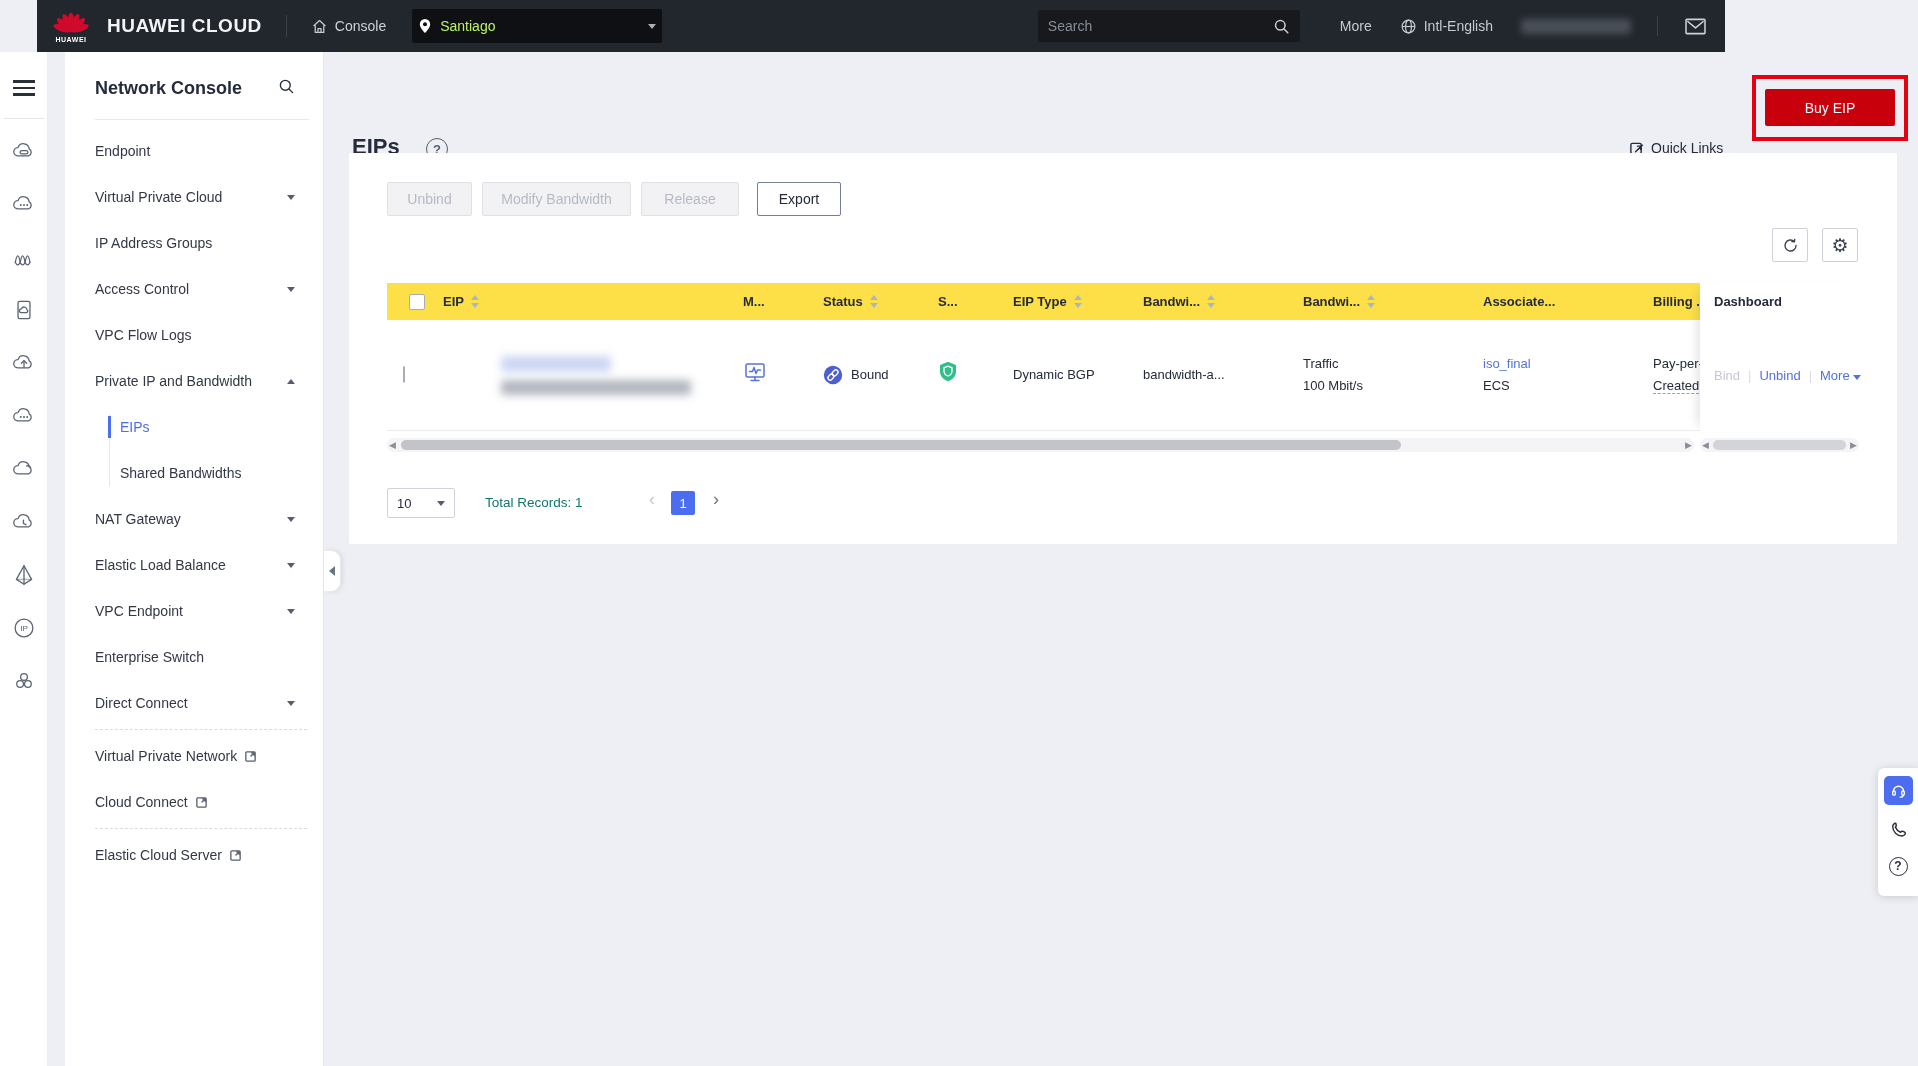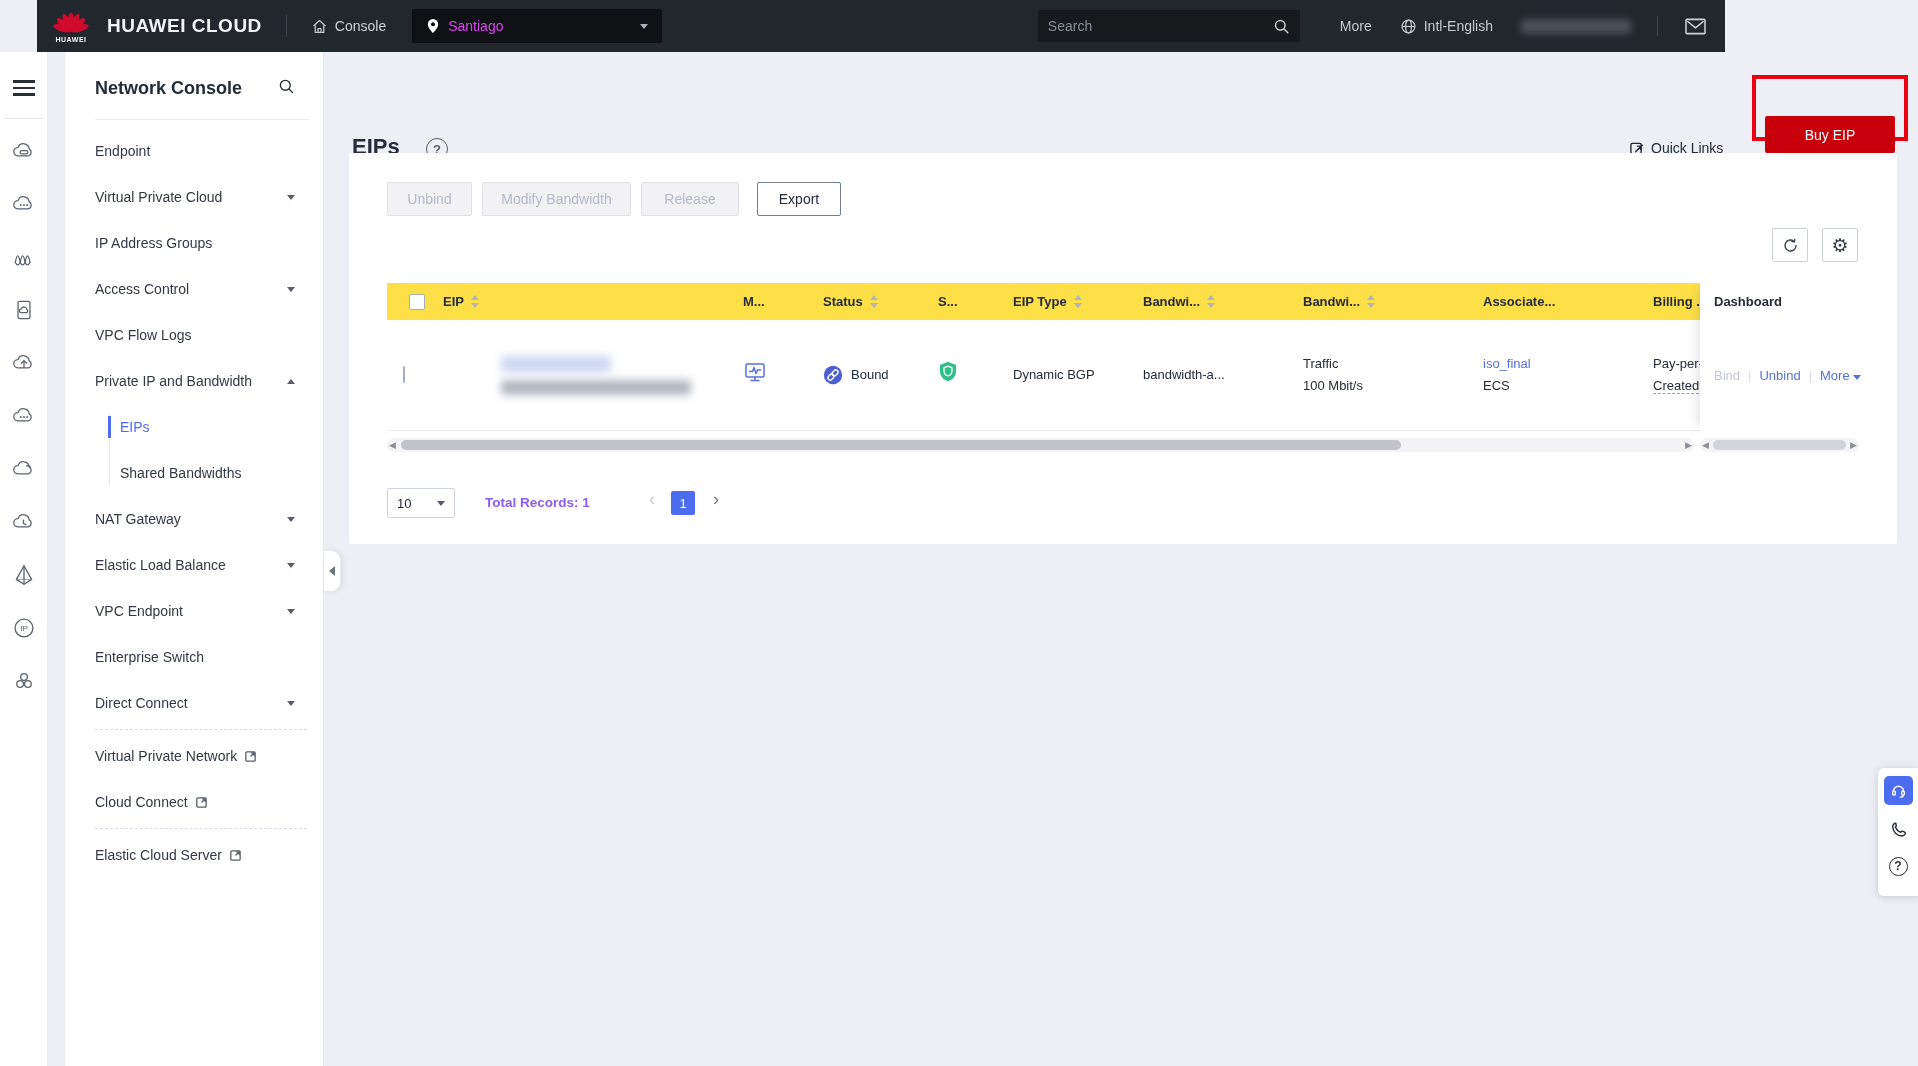--- a/index.html
+++ b/index.html
@@ -7,21 +7,21 @@
   body { font-family:"Liberation Sans","DejaVu Sans",sans-serif; color:#252b3a; background:#edeff5; }
   #app { position:relative; width:1918px; height:1066px; }
 
   
   .topbar { position:absolute; left:0; top:0; width:1688px; height:52px; background:#22262d; display:flex; align-items:center; z-index:10;margin-left:37px; }
   .logo { display:flex; flex-direction:column; align-items:center; margin-left:12px; width:44px; }
   .logo-sub { color:#fff; font-size:7px; font-weight:bold; letter-spacing:.5px; margin-top:1px; }
   .brand { color:#f2f3f5; font-size:19px; font-weight:bold; letter-spacing:.5px; margin-left:14px; }
   .tb-divider { width:1px; height:22px; background:#3c424b; margin:0 24px; }
   .tb-item { display:flex; align-items:center; gap:7px; color:#cdd1d8; font-size:14px; cursor:pointer; }
-  .region-box { display:flex; align-items:center; margin-left:26px; width:250px; height:34px; background:#0e1013; border-radius:2px; padding:0 14px; color:#d946ef; font-size:14px; cursor:pointer; }
+  .region-box { display:flex; align-items:center; margin-left:26px; width:250px; height:34px; background:#0e1013; border-radius:2px; padding:0 6px; color:#bef264; font-size:14px; cursor:pointer; }
   .region-box .caret { margin-left:auto; }
   .caret { width:0; height:0; border-left:4.5px solid transparent; border-right:4.5px solid transparent; border-top:5.5px solid #aab0bb; display:inline-block; }
   .caret.up { border-top:none; border-bottom:5.5px solid #575d6c; }
   .caret.dark { border-top-color:#575d6c; }
   .caret.blue { border-top-color:#5572d9; }
   .tb-right { margin-left:auto; display:flex; align-items:center; margin-right:18px; }
   .tb-search { display:flex; align-items:center; width:262px; height:32px; background:#17191d; border-radius:2px; padding:0 10px; margin-right:40px; }
   .tb-search input { flex:1; background:transparent; border:none; outline:none; color:#c9ccd2; font-size:14px; font-family:inherit; }
   .tb-search input::placeholder { color:#878d96; }
   .tb-link { color:#c7cad0; font-size:14px; margin-right:28px; cursor:pointer; display:flex; align-items:center; gap:7px; }
@@ -57,21 +57,21 @@
   .collapse-tab { position:absolute; left:324px; top:550px; width:17px; height:42px; background:#fff; border:1px solid #e8e9ee; border-left:none; border-radius:0 10px 10px 0; box-shadow:2px 0 5px rgba(0,0,0,.08); display:flex; align-items:center; justify-content:center; cursor:pointer; z-index:6; }
   .collapse-tab .arr { width:0; height:0; border-top:5px solid transparent; border-bottom:5px solid transparent; border-right:6px solid #6b7280; }
 
   
   .main { position:absolute; left:324px; top:52px; right:0; bottom:0; background:#edeff5; }
   .page-title { position:absolute; left:28px; top:82px; font-size:22px; font-weight:bold; color:#252b3a; }
   .help-circle { position:absolute; left:102px; top:86px; width:22px; height:22px; border:1.6px solid #575d6c; border-radius:50%; color:#575d6c; font-size:13px; font-weight:bold; display:flex; align-items:center; justify-content:center; cursor:pointer; }
   .quick-links { position:absolute; left:1305px; top:88px; display:flex; align-items:center; gap:7px; font-size:14px; color:#252b3a; cursor:pointer; }
   .quick-links svg { width:15px; height:15px; stroke:#252b3a; fill:none; stroke-width:1.5; stroke-linecap:round; }
   .buy-annotation { position:absolute; left:1428px; top:23px; width:156px; height:66px; border:4px solid #e60012; z-index:8; pointer-events:none; }
-  .buy-btn { position:absolute; left:1441px; top:37px; width:130px; height:37px; background:#c7000b; color:#fff; font-size:14px; border:none; border-radius:2px; cursor:pointer; font-family:inherit; z-index:9;margin-top:27px; }
+  .buy-btn { position:absolute; left:1441px; top:37px; width:130px; height:37px; background:#c7000b; color:#fff; font-size:14px; border:none; border-radius:2px; cursor:pointer; font-family:inherit; z-index:9; }
 
   
   .card { position:absolute; left:25px; top:101px; width:1548px; height:391px; background:#fff; border-radius:2px; }
   .btn { position:absolute; top:29px; height:34px; border-radius:2px; font-size:14px; font-family:inherit; cursor:pointer; }
   .btn.disabled { background:#f2f2f4; border:1px solid #e0e0e5; color:#b5bac4; cursor:default; }
   .btn.normal { background:#fff; border:1px solid #737e93; color:#252b3a; }
   .filter-box { position:absolute; left:38px; top:75px; width:1370px; height:34px; border:1px solid #d1d5de; border-radius:2px; display:flex; align-items:center; padding:0 12px; background:#fff; }
   .filter-box svg { width:17px; height:17px; stroke:#252b3a; fill:none; stroke-width:1.7; stroke-linecap:round; }
   .filter-box input { flex:1; border:none; outline:none; margin-left:10px; font-size:14px; font-family:inherit; color:#252b3a; }
   .filter-box input::placeholder { color:#9ba1ad; }
@@ -107,21 +107,21 @@
   .hscroll .thumb { position:absolute; left:14px; top:2px; width:1000px; height:10px; background:#c2c4c9; border-radius:5px; cursor:pointer; }
   .hscroll .ar, .fscroll .ar { position:absolute; top:1px; font-size:9px; color:#8b8f99; cursor:pointer; line-height:12px; }
   .hscroll .ar.l { left:2px; } .hscroll .ar.r { right:2px; }
   .fscroll { position:absolute; left:1351px; top:285px; width:159px; height:14px; background:#f4f4f6; border-radius:7px; }
   .fscroll .thumb { position:absolute; left:13px; top:2px; width:133px; height:10px; background:#d2d4d9; border-radius:5px; cursor:pointer; }
   .fscroll .ar.l { left:2px; } .fscroll .ar.r { right:2px; }
 
   
   .pgsize { position:absolute; left:38px; top:335px; width:68px; height:30px; border:1px solid #cfd3dc; border-radius:2px; display:flex; align-items:center; padding:0 9px; font-size:13px; cursor:pointer; background:#fff; }
   .pgsize .caret { margin-left:auto; }
-  .total { position:absolute; left:136px; top:342px; font-size:13.5px; color:#8b5cf6;font-weight:bold; }
+  .total { position:absolute; left:136px; top:342px; font-size:13.5px; color:#0f766e; }
   .pg-prev { position:absolute; left:300px; top:336px; font-size:18px; color:#c2c7d0; cursor:pointer; }
   .pg-cur { position:absolute; left:322px; top:338px; width:24px; height:24px; background:#4d6df0; color:#fff; border-radius:2px; font-size:13px; display:flex; align-items:center; justify-content:center; cursor:pointer; }
   .pg-next { position:absolute; left:364px; top:336px; font-size:18px; color:#6d7485; cursor:pointer; }
 
   
   .float-bar { position:absolute; right:0; top:716px; width:40px; height:128px; background:#fff; border-radius:6px 0 0 6px; box-shadow:0 1px 8px rgba(0,0,0,.16); display:flex; flex-direction:column; align-items:center; padding-top:8px; gap:11px; z-index:7; }
   .fb-blue { width:29px; height:29px; background:#4d6df0; border-radius:5px; display:flex; align-items:center; justify-content:center; cursor:pointer; }
   .fb-blue svg { width:17px; height:17px; stroke:#fff; fill:none; stroke-width:1.6; stroke-linecap:round; }
   .fb-ic { width:26px; height:26px; display:flex; align-items:center; justify-content:center; color:#2a2f3a; cursor:pointer; }
   .fb-ic svg { width:19px; height:19px; stroke:currentColor; fill:none; stroke-width:1.5; stroke-linecap:round; stroke-linejoin:round; }

